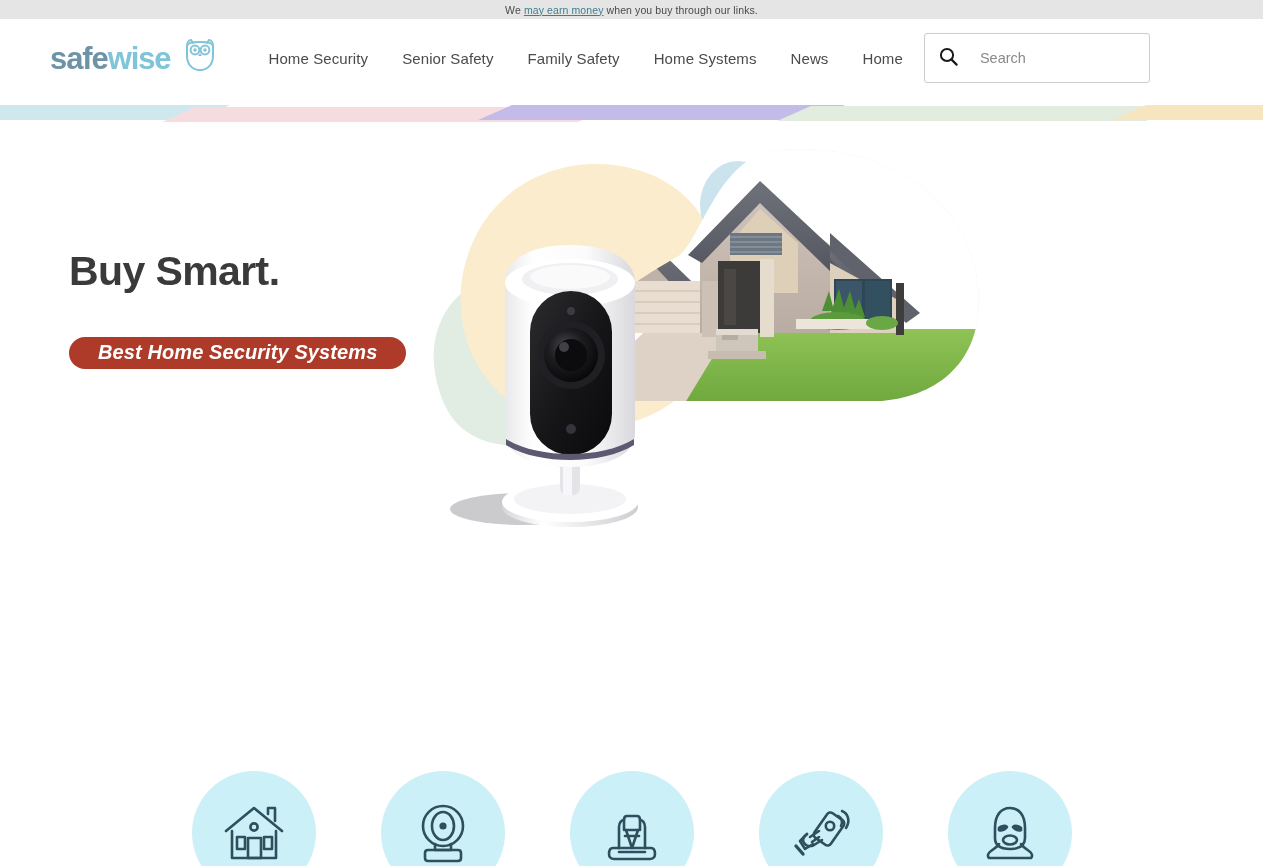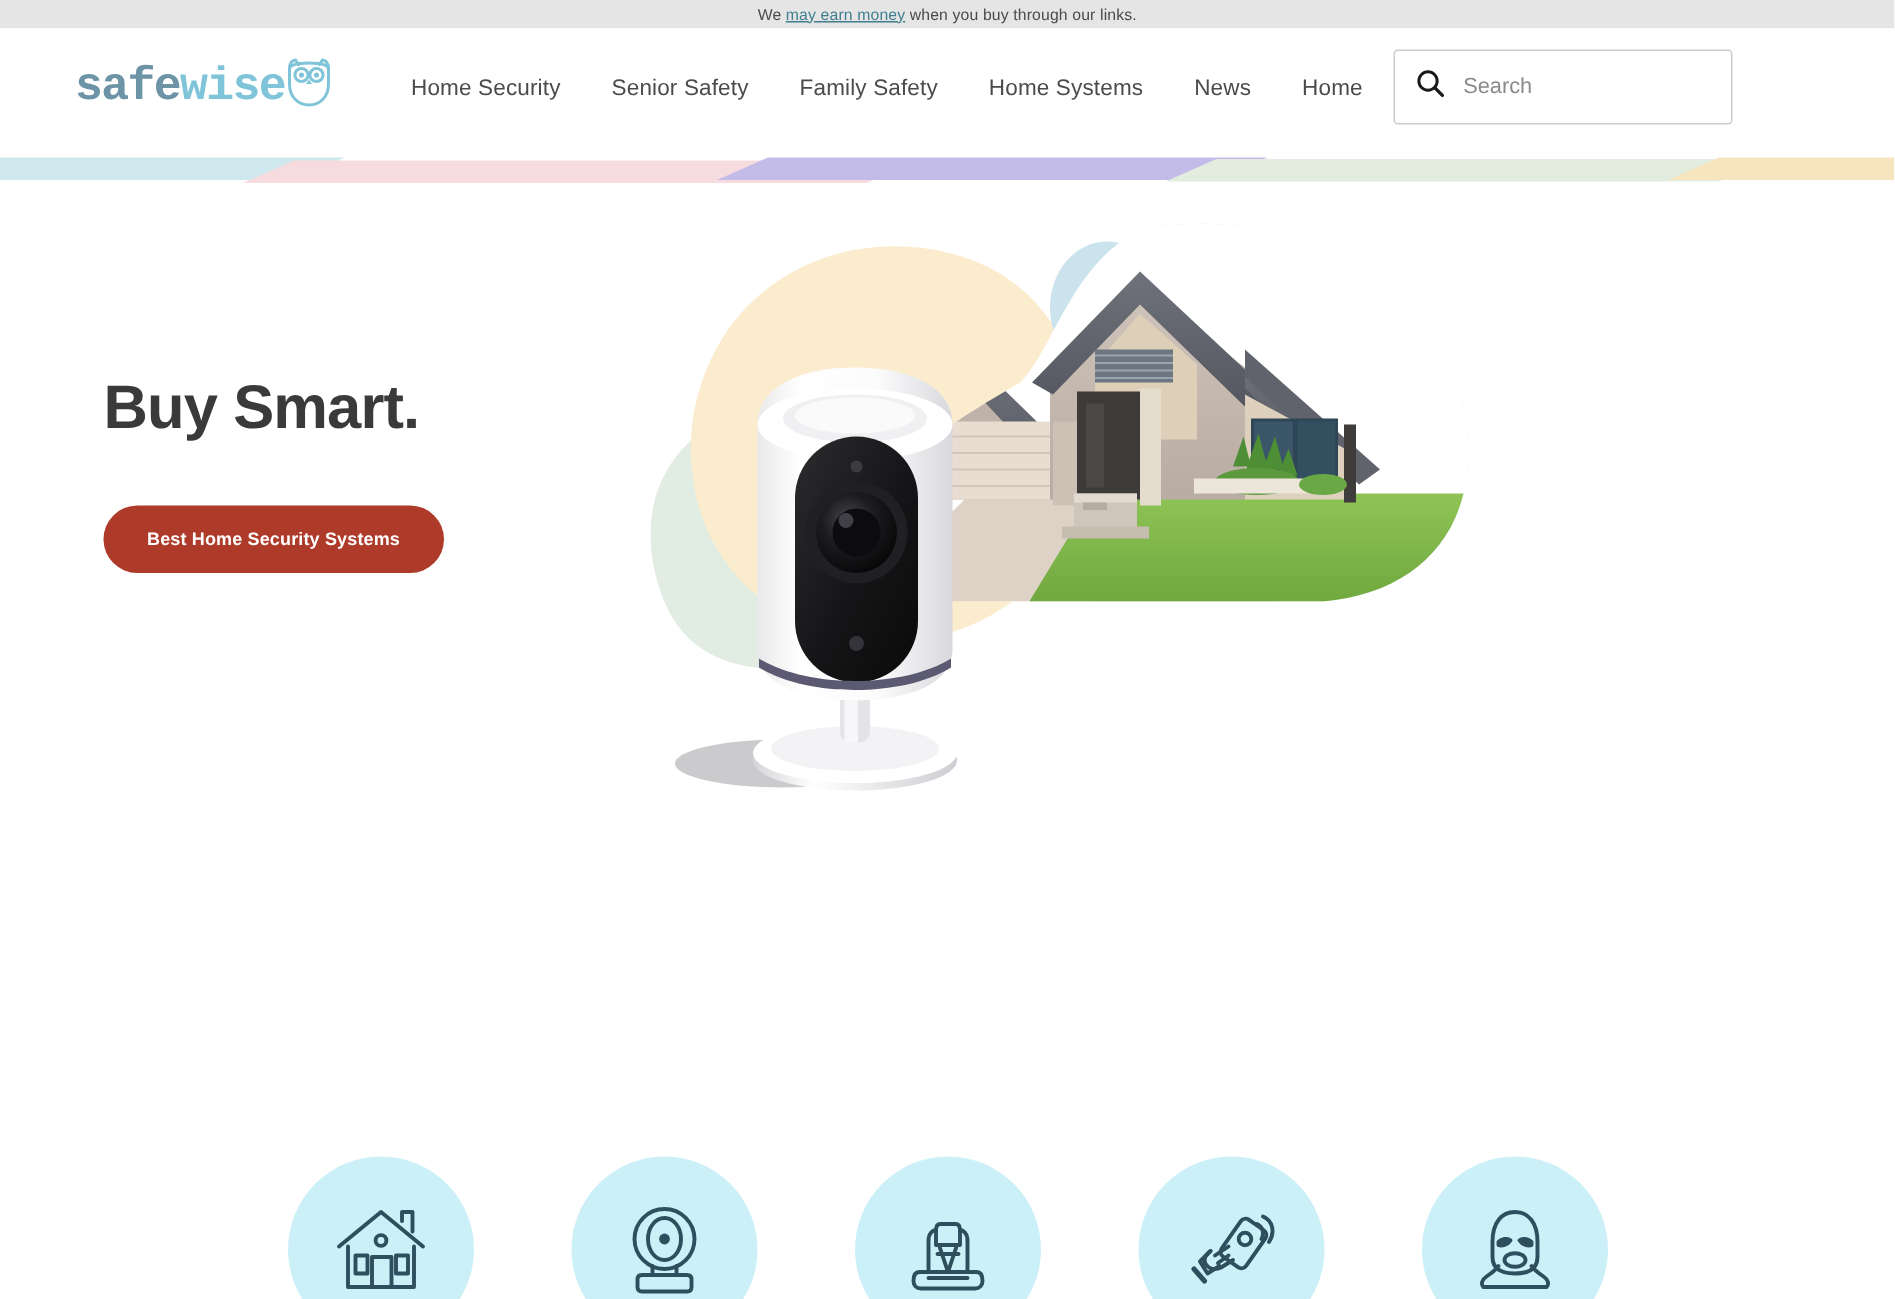--- a/index.html
+++ b/index.html
@@ -35,24 +35,23 @@
     background: #ffffff;
     display: flex;
     align-items: center;
     padding: 0 48px 0 50px;
     position: relative;
   }
 
   .logo {
     display: flex;
     align-items: center;
-    gap: 0;
+    gap: 14px;
     text-decoration: none;
     flex: 0 0 auto;
-    font-family: Liberation Mono, monospace;
   }
   .logo-word {
     font-size: 31px;
     font-weight: 700;
     letter-spacing: -1.1px;
     line-height: 1;
   }
   .logo-word .w-safe { color: #6d93a7; }
   .logo-word .w-wise { color: #7fc4d8; }
   .owl-icon { display: block; margin-bottom: 2px; }
@@ -77,21 +76,21 @@
   
   .search-box {
     margin-left: 21px;
     width: 226px;
     height: 50px;
     border: 1px solid #cccccc;
     border-radius: 3px;
     display: flex;
     align-items: center;
     padding: 0 14px;
-    gap: 12px;
+    gap: 22px;
     background: #fff;
   }
   .search-icon { flex: 0 0 auto; display:block; }
   .search-input {
     border: none;
     outline: none;
     font-size: 14.5px;
     color: #333;
     font-family: "Liberation Sans", sans-serif;
     width: 100%;
@@ -133,31 +132,32 @@
     font-size: 16.5px;
     line-height: 1.65;
     color: #4d4d4d;
     width: 340px;
   }
   .hero-cta {
     margin-top: 40px;
     display: inline-flex;
     align-items: center;
     justify-content: center;
-    height: 45px;
+    height: 32px;
     padding: 0 29px;
     background: #ae3a29;
     color: #ffffff;
     border: none;
     border-radius: 23px;
-    font-size: 12px;
+    font-size: 20px;
     font-weight: 700;
     letter-spacing: .1px;
     cursor: pointer;
     font-family: "Liberation Sans", sans-serif;
+    font-style: italic;
   }
 
   .hero-art {
     position: absolute;
     left: 430px;
     top: 8px;
     width: 740px;
     height: 440px;
   }
   .hero-art svg { display: block; }

